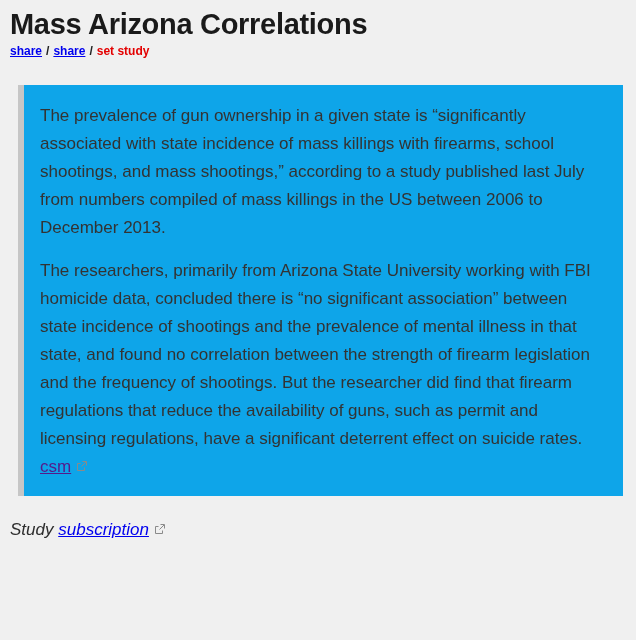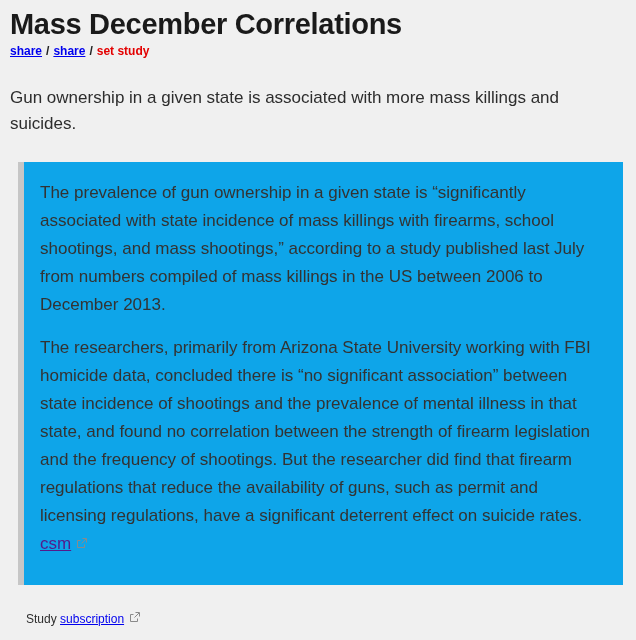--- a/index.html
+++ b/index.html
@@ -58,58 +58,58 @@
     border-left: 6px solid #c6c6c6;
     padding: 17px 20px 15px 16px;
   }
   .quote p {
     font-size: 17px;
     line-height: 28px;
     color: #333333;
     margin: 0 0 15px 0;
   }
   .quote p:last-child {
-    margin-bottom: 12px;
+    margin-bottom: 0;
   }
   .visited-link {
     color: #551a8b;
     text-decoration: underline;
     cursor: pointer;
   }
   .blue-link {
     color: #0000ee;
     text-decoration: underline;
     cursor: pointer;
   }
   .study-line {
-    font-size: 12px;
+    font-size: 17px;
     line-height: 26px;
-    margin: 0 0 24px 16px;
+    margin: 0 0 24px 0;
     color: #2d2d2d;
+    font-style: italic;
   }
   .ext-icon {
     display: inline-block;
     margin-left: 5px;
     vertical-align: baseline;
     position: relative;
     top: 0px;
   }
 </style>
 </head>
 <body>
 
 <div class="page">
 
-  <h1 class="page-title">Mass December Correlations</h1>
+  <h1 class="page-title">Mass Arizona Correlations</h1>
 
   <div class="actions">
     <a class="share-link">share</a><span class="sep">/</span><a class="edit-link">share</a><span class="sep">/</span><span class="set-editor">set study</span>
   </div>
 
-  <p class="intro">Gun ownership in a given state is associated with more mass killings and suicides.</p>
 
   <blockquote class="quote">
     <p>The prevalence of gun ownership in a given state is “significantly associated with state incidence of mass killings with firearms, school shootings, and mass shootings,” according to a study published last July from numbers compiled of mass killings in the US between 2006 to December 2013.</p>
     <p><span>The researchers, primarily from Arizona State University working with FBI homicide data, concluded there is “no significant association” between state incidence of shootings and the prevalence of mental illness in that state, and found no correlation between the strength of firearm legislation and the frequency of shootings. But the researcher did find that firearm regulations that reduce the availability of guns, such as permit and licensing regulations, have a significant deterrent effect on suicide rates.</span>
       <a class="visited-link">csm</a><span class="ext-icon"><svg width="12" height="12" viewBox="0 0 12 12">
             <path fill="none" stroke="#8a8a8a" stroke-width="1" d="M4.5 3.5 H1.5 V10.5 H8.5 V7.5"></path>
             <path fill="none" stroke="#8a8a8a" stroke-width="1" d="M6.5 1.5 H10.5 V5.5"></path>
             <path fill="none" stroke="#8a8a8a" stroke-width="1" d="M10 2 L5.5 6.5"></path>
           </svg></span></p>
   </blockquote>

